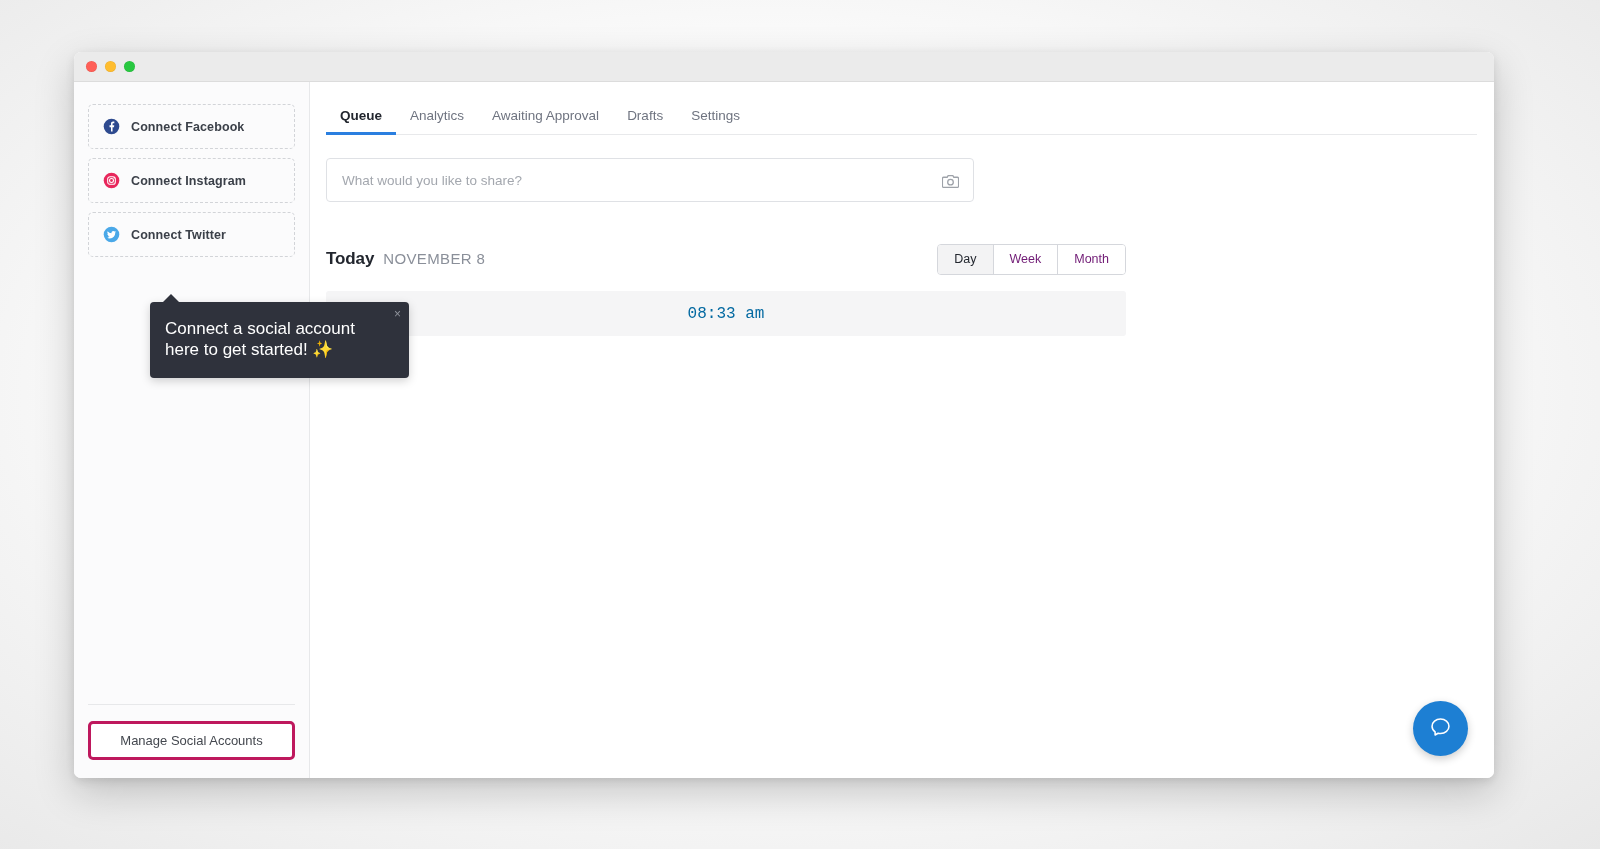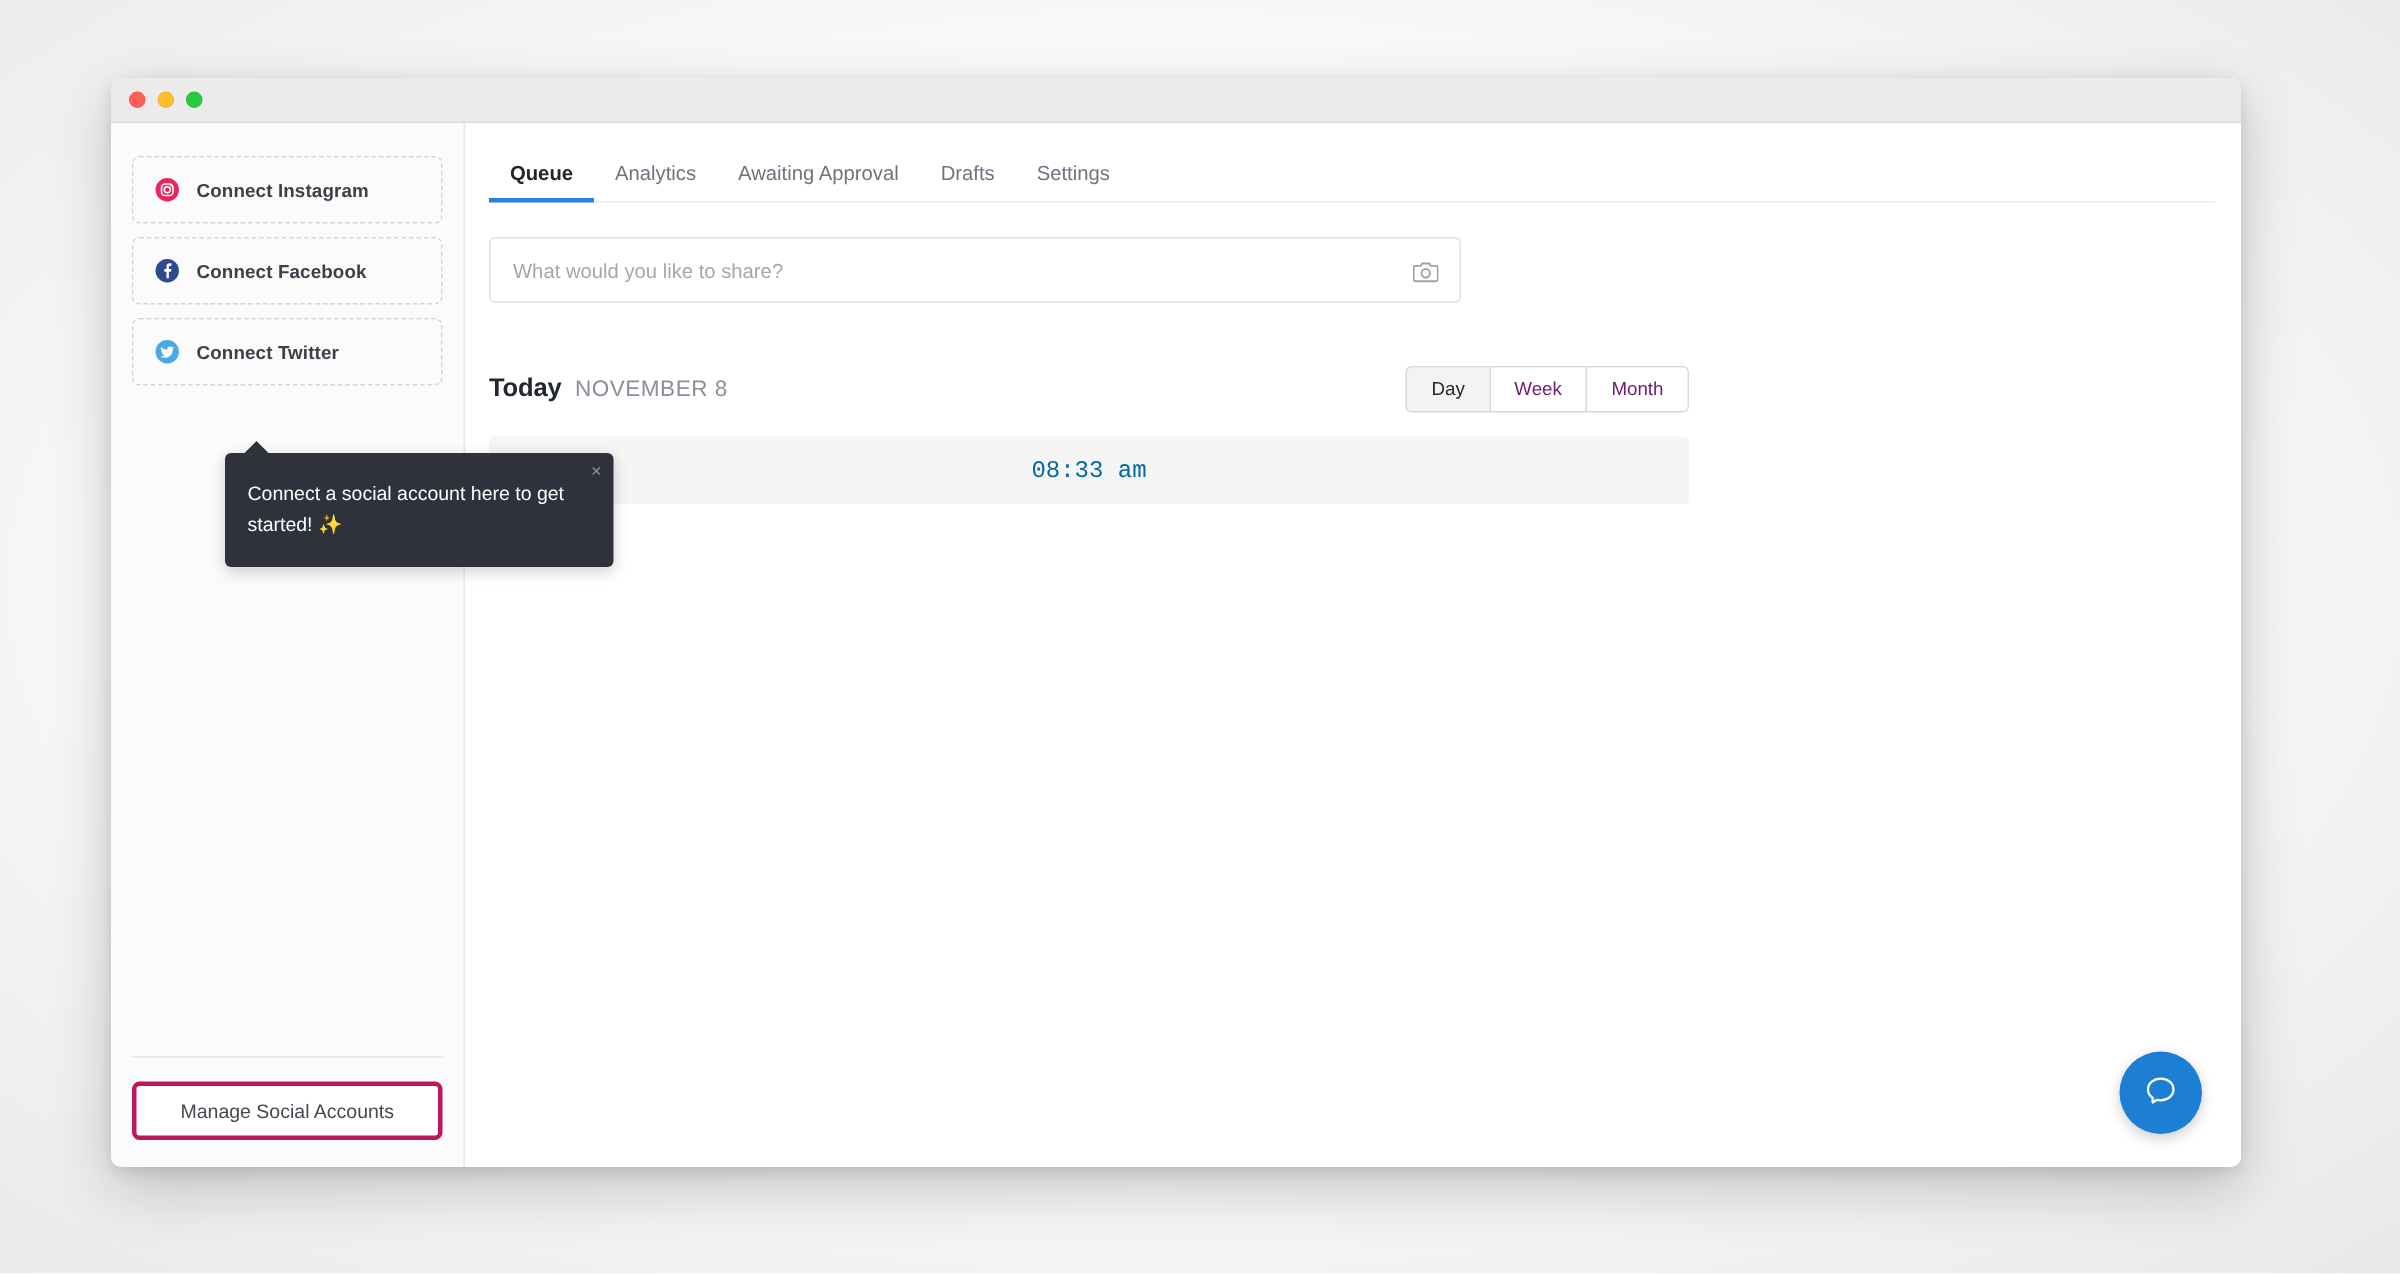--- a/index.html
+++ b/index.html
@@ -266,21 +266,21 @@
     position: absolute;
     top: -8px;
     left: 12px;
     width: 0; height: 0;
     border-left: 9px solid transparent;
     border-right: 9px solid transparent;
     border-bottom: 9px solid #2f323c;
   }
   #tooltip-text {
     color: #ffffff;
-    font-size: 13px;
+    font-size: 17px;
     line-height: 21px;
     padding-right: 6px;
   }
   #tooltip-close {
     position: absolute;
     top: 6px;
     right: 8px;
     color: #8f939c;
     font-size: 12px;
     line-height: 12px;
@@ -319,46 +319,46 @@
       <span class="traffic-light tl-close"></span>
       <span class="traffic-light tl-min"></span>
       <span class="traffic-light tl-max"></span>
     </div>
 
     <div id="window-body">
 
       <aside id="sidebar">
 
         <div id="connect-list">
+
+          <div class="connect-btn">
+            <span>
+              <svg class="social-icon" viewBox="0 0 24 24" aria-hidden="true">
+                <circle cx="12" cy="12" r="11" fill="#2e4a8f"></circle>
+                <path d="M13.5 19v-6h2l0.4-2.6h-2.4V8.7c0-0.75 0.2-1.26 1.28-1.26h1.22V5.1C15.78 5.06 15.06 5 14.22 5c-1.75 0-2.95 1.07-2.95 3.03V10.4H9.2V13h2.07v6z" fill="#ffffff"></path>
+              </svg>
+            </span>
+            <span class="connect-label">Connect Facebook</span>
+          </div>
 
           <div class="connect-btn">
             <span>
               <svg class="social-icon" viewBox="0 0 24 24" aria-hidden="true">
                 <circle cx="12" cy="12" r="11" fill="#e8275c"></circle>
                 <rect x="6.6" y="6.6" width="10.8" height="10.8" rx="3.4" ry="3.4" fill="none" stroke="#ffffff" stroke-width="1.5"></rect>
                 <circle cx="12" cy="12" r="2.8" fill="none" stroke="#ffffff" stroke-width="1.5"></circle>
                 <circle cx="15.7" cy="8.3" r="0.9" fill="#ffffff"></circle>
               </svg>
             </span>
             <span class="connect-label">Connect Instagram</span>
           </div>
 
           <div class="connect-btn">
             <span>
               <svg class="social-icon" viewBox="0 0 24 24" aria-hidden="true">
-                <circle cx="12" cy="12" r="11" fill="#2e4a8f"></circle>
-                <path d="M13.5 19v-6h2l0.4-2.6h-2.4V8.7c0-0.75 0.2-1.26 1.28-1.26h1.22V5.1C15.78 5.06 15.06 5 14.22 5c-1.75 0-2.95 1.07-2.95 3.03V10.4H9.2V13h2.07v6z" fill="#ffffff"></path>
-              </svg>
-            </span>
-            <span class="connect-label">Connect Facebook</span>
-          </div>
-
-          <div class="connect-btn">
-            <span>
-              <svg class="social-icon" viewBox="0 0 24 24" aria-hidden="true">
                 <circle cx="12" cy="12" r="11" fill="#4aa8e8"></circle>
                 <path d="M18.6 8.3c-0.48 0.21-1 0.36-1.54 0.42 0.55-0.33 0.98-0.86 1.18-1.49-0.52 0.31-1.09 0.53-1.7 0.65a2.67 2.67 0 0 0-4.55 2.44 7.58 7.58 0 0 1-5.5-2.79 2.67 2.67 0 0 0 0.83 3.56c-0.44-0.01-0.85-0.13-1.21-0.33v0.03a2.67 2.67 0 0 0 2.14 2.62c-0.4 0.11-0.83 0.13-1.25 0.05a2.67 2.67 0 0 0 2.49 1.85 5.36 5.36 0 0 1-3.95 1.1 7.56 7.56 0 0 0 4.09 1.2c4.91 0 7.6-4.07 7.6-7.6l-0.01-0.35c0.52-0.38 0.97-0.85 1.33-1.39z" fill="#ffffff"></path>
               </svg>
             </span>
             <span class="connect-label">Connect Twitter</span>
           </div>
 
         </div>
 
         <div id="sidebar-spacer"></div>

